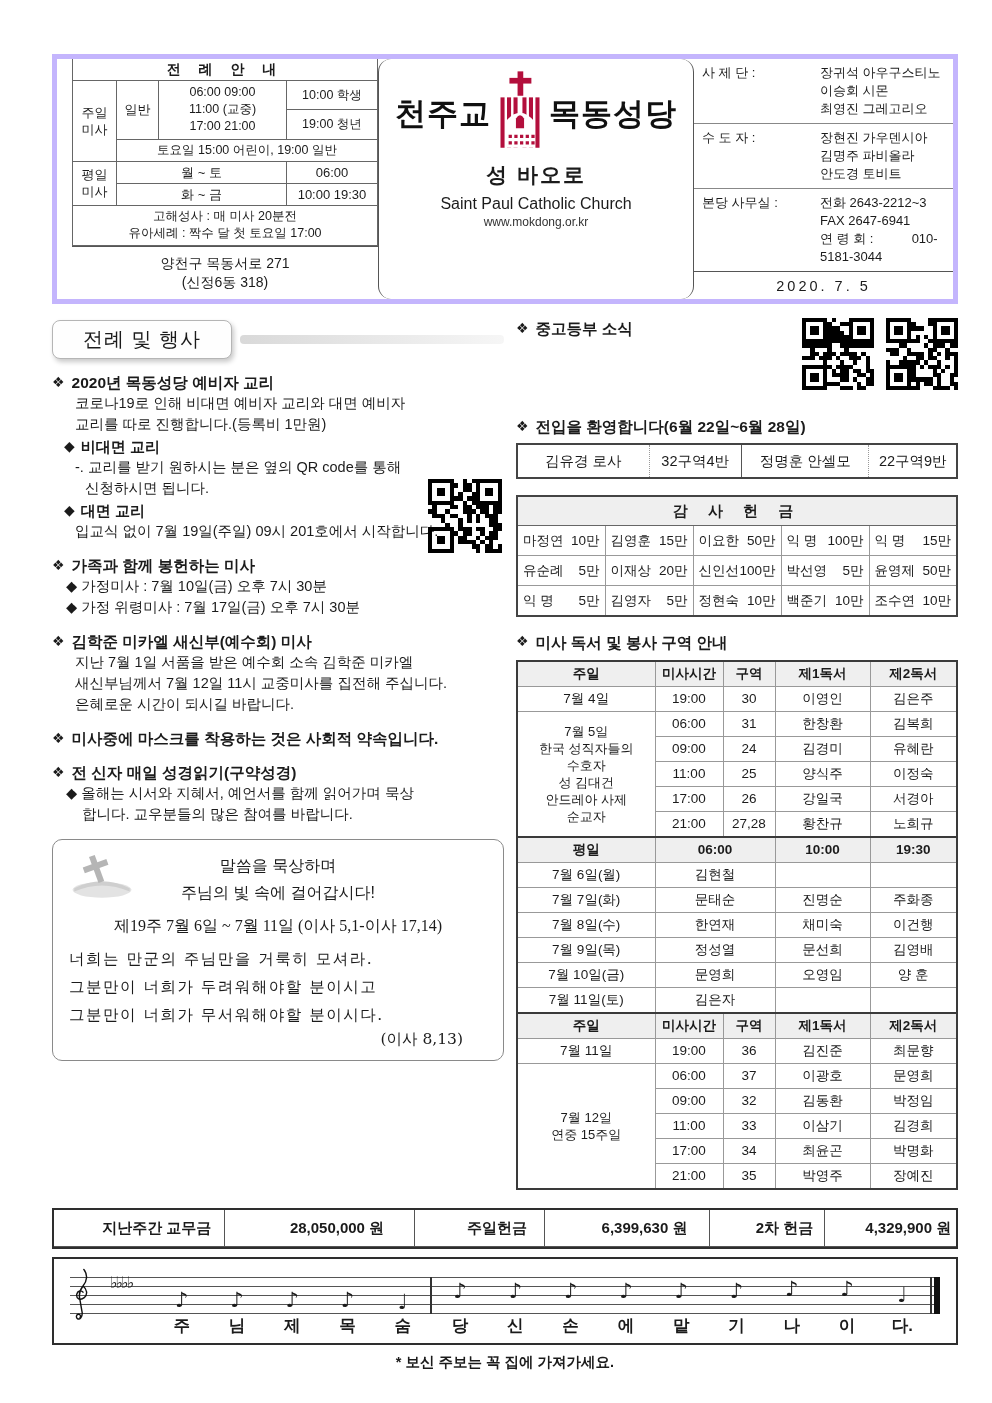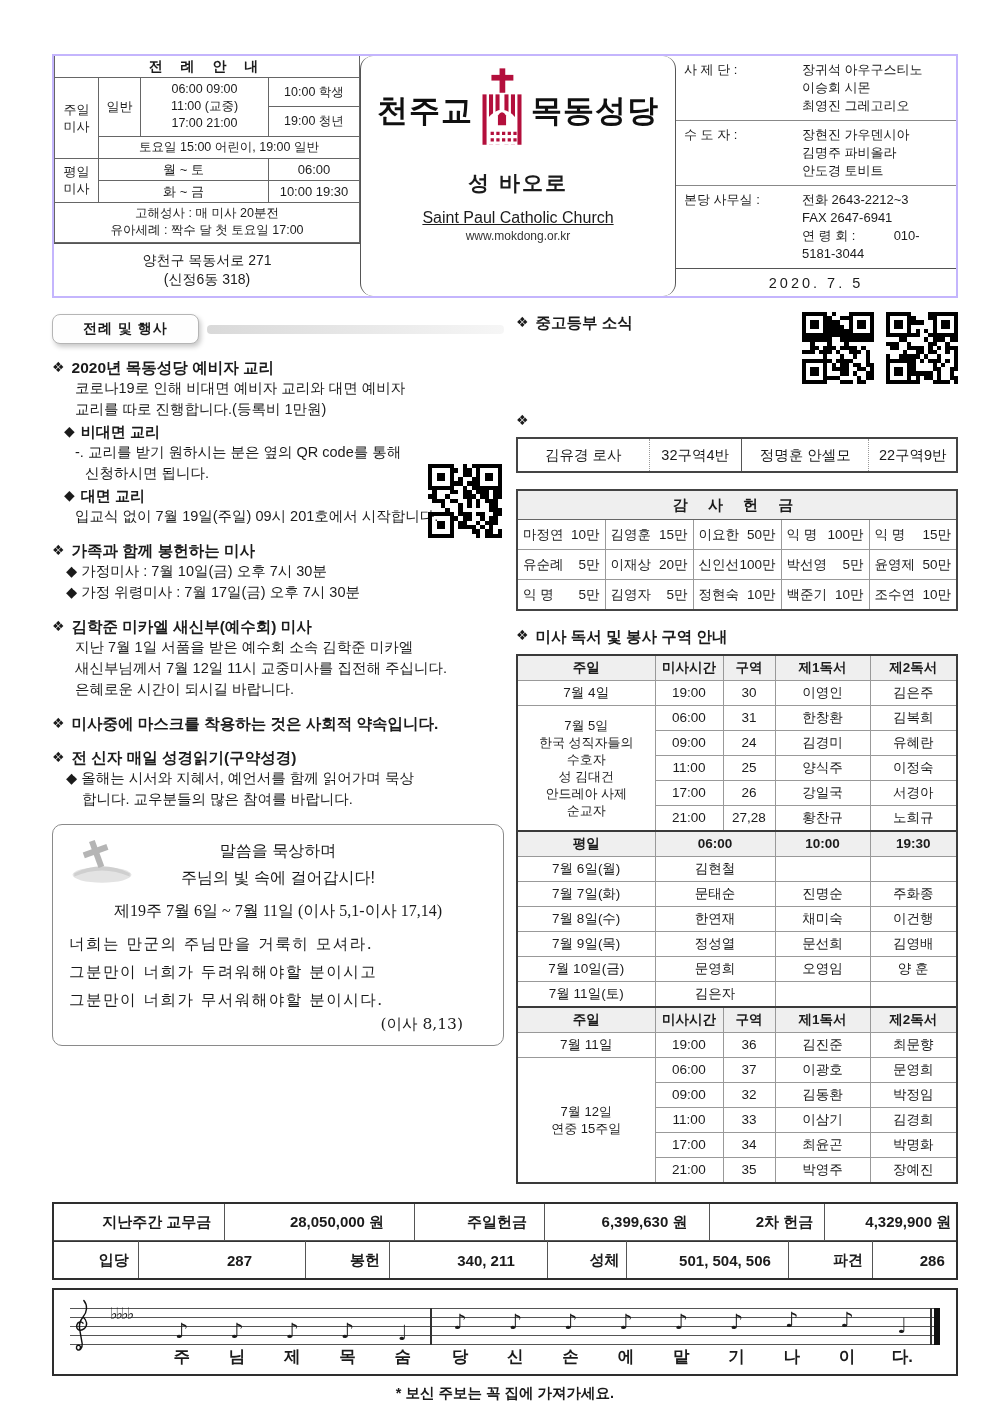--- a/index.html
+++ b/index.html
@@ -1,54 +1,54 @@
 <!DOCTYPE html>
 <html><head>
 <meta charset="utf-8">
 <style>
   html,body{margin:0;padding:0;background:#fff;}
   body{width:992px;height:1403px;font-family:"Liberation Sans","DejaVu Sans",sans-serif;color:#1b1b1b;}
   .page{box-sizing:border-box;width:992px;height:1403px;padding:54px 34px 0 52px;overflow:hidden;position:relative;}
 
   
-  .hdr{display:flex;height:240px;border:2px solid #c4b5fd;}
+  .hdr{display:flex;height:240px;border:5px solid #c4b5fd;padding-left:15px;}
   .hcol{display:flex;flex-direction:column;box-sizing:border-box;}
   .hcol-l{width:306px;}
   .hcol-m{width:316px;border-left:1px solid #555;border-right:1px solid #555;border-radius:13px;}
   .hcol-r{flex:1;}
   .hbot{height:52px;border-top:1px solid #555;display:flex;flex-direction:column;align-items:center;justify-content:center;}
   .htop{flex:1;display:flex;flex-direction:column;}
 
   table{border-collapse:collapse;}
   .sched{width:100%;height:100%;font-size:13px;table-layout:fixed;}
   .sched td{border:1px solid #666;text-align:center;padding:1px 2px;line-height:17px;}
   .sched .ttl{font-weight:bold;font-size:14px;letter-spacing:7px;border-top:none;}
   .sched .small2{font-size:12.5px;}
 
   .logo-row{display:flex;align-items:center;justify-content:center;margin-top:10px;}
   .logo-txt{font-weight:bold;font-size:31px;letter-spacing:1px;color:#101010;}
   .logo-svg{margin:0 3px;}
-  .mid-sub{font-weight:bold;font-size:21px;text-align:center;margin-top:13px;letter-spacing:2px;}
-  .mid-en{font-size:16px;text-align:center;margin-top:12px;text-decoration:underline;}
+  .mid-sub{font-weight:bold;font-size:21px;text-align:center;margin-top:2px;letter-spacing:2px;}
+  .mid-en{font-size:16px;text-align:center;margin-top:6px;}
   .mid-web{font-size:12px;text-align:center;color:#333;margin-top:2px;}
   .feast{font-weight:bold;font-size:15px;line-height:20px;text-align:center;}
 
   .crow{padding:5px 8px;font-size:13px;line-height:18px;display:flex;}
   .crow+.crow{border-top:1px solid #888;}
   .clabel{width:88px;white-space:nowrap;font-size:13px;}
   .cvals{flex:1;margin-left:30px;}
   .date-cell{font-size:14.5px;letter-spacing:3px;}
 
   
   .cols{display:flex;gap:12px;margin-top:14px;}
   .lcol{width:452px;}
   .rcol{flex:1;}
 
   .section-head{display:flex;align-items:center;margin:2px 0 6px 0;}
-  .badge{border:1px solid #b5b5b5;border-radius:8px;box-shadow:2px 3px 5px #c9c9c9;padding:5px 30px;font-weight:bold;font-size:14px;background:#fefefe;letter-spacing:1px;}
+  .badge{border:1px solid #b5b5b5;border-radius:8px;box-shadow:2px 3px 5px #c9c9c9;padding:5px 30px;font-weight:normal;font-size:20px;background:#fefefe;letter-spacing:1px;}
   .tail{flex:1;height:9px;margin-left:8px;border-radius:4px;background:linear-gradient(to right,#d9d9d9,#f6f6f6);}
 
   .item{margin-top:13px;}
   .ititle{display:flex;gap:7px;font-weight:bold;font-size:15.5px;line-height:21px;}
   .marker{font-size:14px;}
   .ibody{padding-left:23px;font-size:14.5px;line-height:21px;}
   .subt{font-weight:bold;font-size:15px;padding-left:12px;margin-top:3px;display:flex;gap:6px;}
   .subbody{padding-left:23px;font-size:14.5px;line-height:21px;}
   .qrwrap{position:relative;}
   .qr{display:block;}
@@ -633,20 +633,21 @@
             </svg></span>
         <div class="ititle">
             <span class="marker">❖</span>
             <span>중고등부 소식</span>
           </div>
       </div>
 
       <div style="margin-top:10px;">
         <div class="ititle">
             <span class="marker">❖</span>
+            <span>전입을 환영합니다(6월 22일~6월 28일)</span>
           </div>
         <table class="welcome">
           <colgroup>
               <col style="width:30%">
               <col style="width:21%">
               <col style="width:29%">
               <col>
             </colgroup>
           <tbody>
               <tr>
@@ -934,44 +935,20 @@
           <tr>
         <td>지난주간 교무금</td>
         <td>28,050,000 원</td>
         <td>주일헌금</td>
         <td>6,399,630 원</td>
         <td>2차 헌금</td>
         <td>4,329,900 원</td>
       </tr>
     </tbody>
       </table>
-    <table class="t2" style="border-top:1px solid #333;">
-      <colgroup>
-          <col style="width:84px">
-          <col style="width:167px">
-          <col style="width:84px">
-          <col style="width:158px">
-          <col style="width:79px">
-          <col style="width:162px">
-          <col style="width:84px">
-          <col>
-        </colgroup>
-      <tbody>
-          <tr>
-        <td>입당</td>
-        <td>287</td>
-        <td>봉헌</td>
-        <td>340, 211</td>
-        <td>성체</td>
-        <td>501, 504, 506</td>
-        <td>파견</td>
-        <td>286</td>
-      </tr>
-    </tbody>
-      </table>
   </div>
 
   <div class="hymn">
     <div class="staff-wrap">
       <div class="staff-lines"></div>
       <div class="score-row">
         <span class="clef-box">
           <svg width="26" height="58" viewBox="0 0 24 70">
             <path d="M13 3 C18 9 17 17 12 23 C8 28 7 33 8 38 L11 55 C11.5 60 8 64 5.5 62.5 C3 61 4 56.5 7 57 C9 57.4 9.6 59.6 8.4 61.2 M12 23 C17 27 18 33 13.5 37 C8.5 41 3.5 38 4.5 32.8 C5.4 28.6 10 27.6 12 30.4" fill="none" stroke="#111" stroke-width="1.7" stroke-linecap="round"></path>
           </svg>

